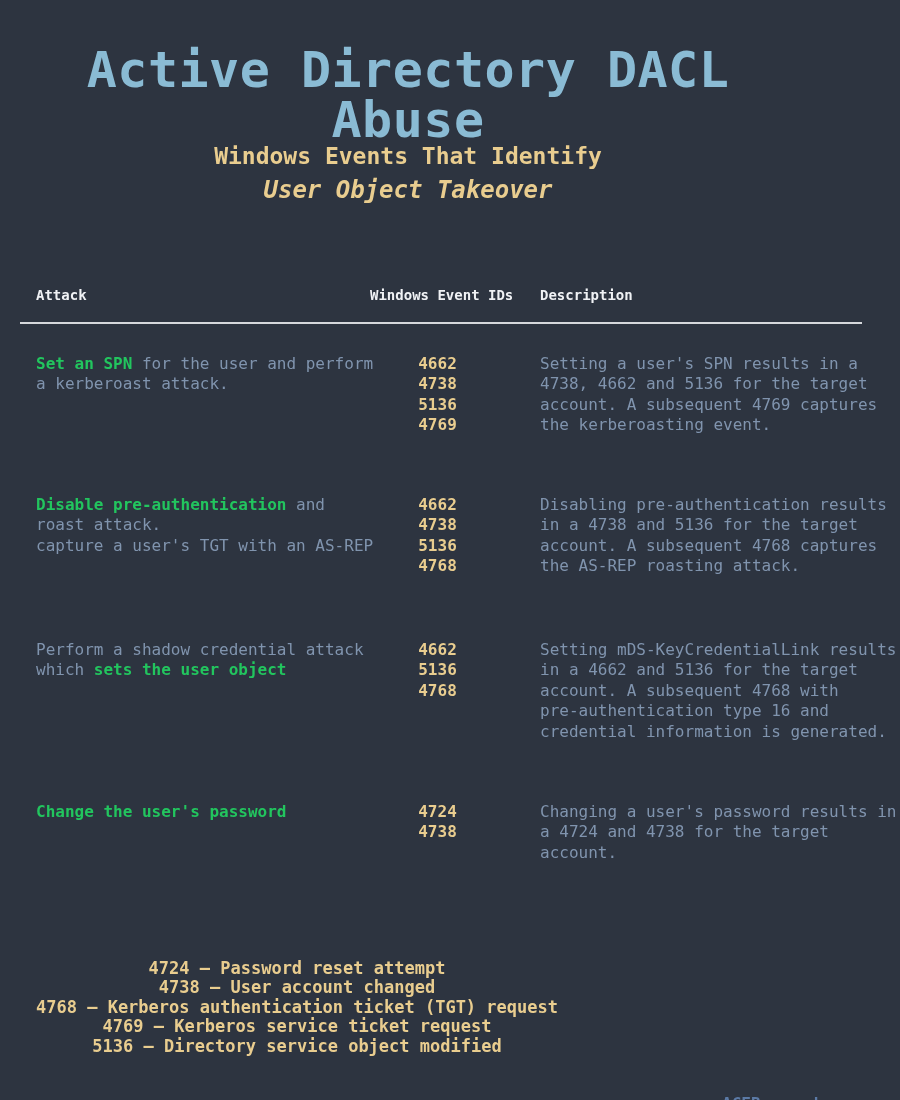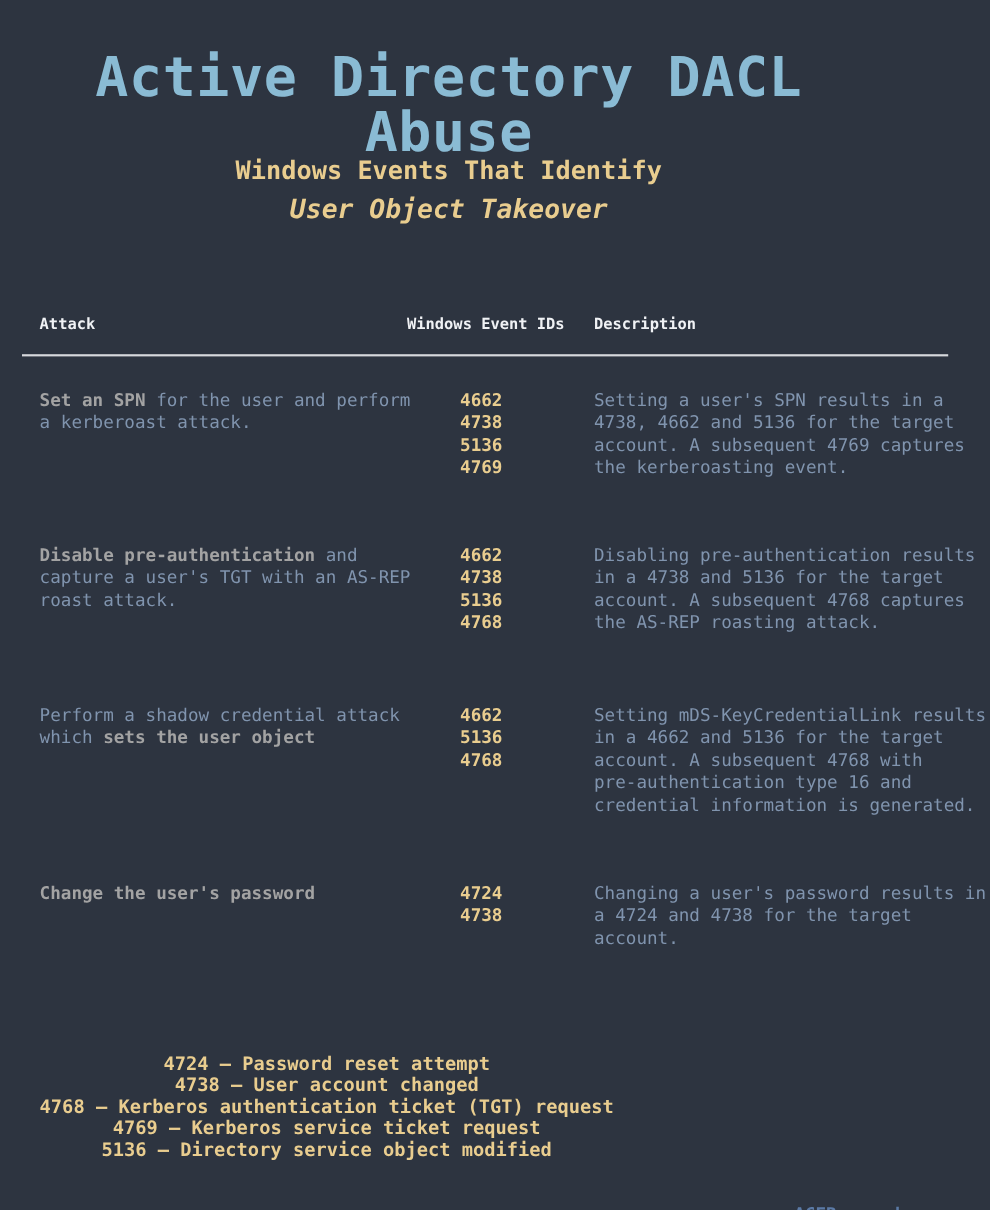--- a/index.html
+++ b/index.html
@@ -20,21 +20,21 @@
   .th{font-size:14px;font-weight:bold;color:#f0f2f5;line-height:20px;top:285px;}
   .th-attack{left:36px;}
   .th-ids{left:370px;}
   .th-desc{left:540px;}
   .rule{top:322px;left:20px;width:842px;height:2px;background:#d6d8dc;}
 
   .row{position:absolute;left:0;width:900px;}
   .col{position:absolute;font-size:16px;line-height:20.4px;}
   .col .line{white-space:nowrap;}
   .attack{left:36px;width:340px;color:#8094ae;}
-  .attack .b{font-weight:bold;color:#a3a3a3;}
+  .attack .b{font-weight:bold;color:#22c55e;}
   .ids{left:367px;width:141px;text-align:center;color:#e9cd8f;font-weight:bold;}
   .desc{left:540px;width:362px;color:#8094ae;}
 
   .legend{top:959px;left:36px;font-size:17px;font-weight:bold;color:#e9cd8f;line-height:19.4px;}
   .legend .line{white-space:nowrap;}
   .watermark{top:1049px;left:722px;font-size:16px;font-weight:bold;color:#5b7aa6;line-height:20px;margin-top:45px;}
 </style>
 </head>
 <body>
 
@@ -62,22 +62,22 @@
     <div class="line">Setting a user's SPN results in a</div>
     <div class="line">4738, 4662 and 5136 for the target</div>
     <div class="line">account. A subsequent 4769 captures</div>
     <div class="line">the kerberoasting event.</div>
   </div>
 </div>
 
 <div class="row" style="top:495px">
   <div class="col attack">
     <div class="line"><span class="b">Disable pre-authentication</span><span> and</span></div>
+    <div class="line"><span>roast attack.</span></div>
     <div class="line"><span>capture a user's TGT with an AS-REP</span></div>
-    <div class="line"><span>roast attack.</span></div>
   </div>
   <div class="col ids">
     <div class="line">4662</div>
     <div class="line">4738</div>
     <div class="line">5136</div>
     <div class="line">4768</div>
   </div>
   <div class="col desc">
     <div class="line">Disabling pre-authentication results</div>
     <div class="line">in a 4738 and 5136 for the target</div>

